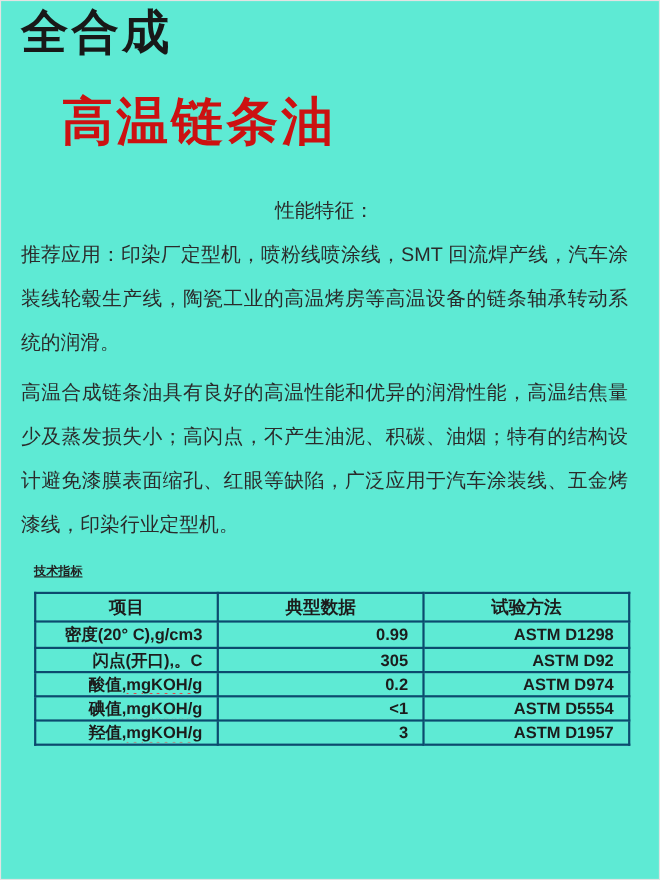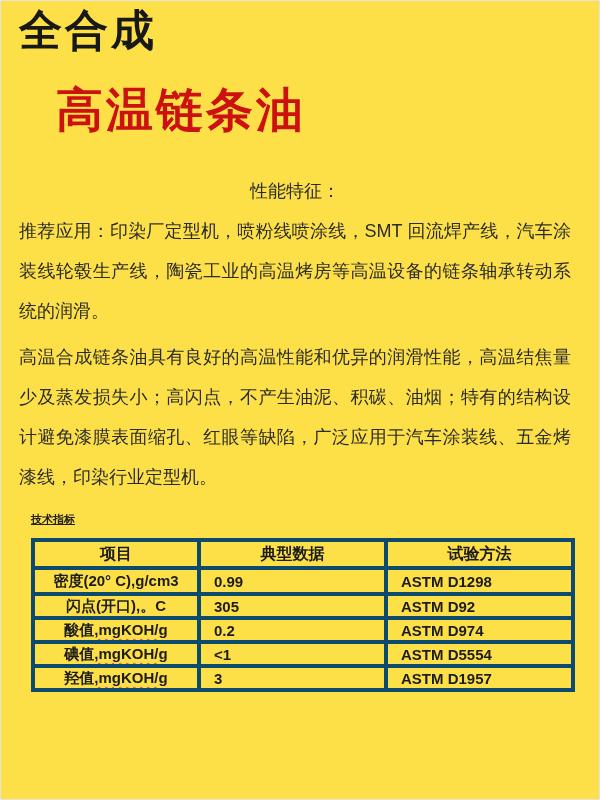--- a/index.html
+++ b/index.html
@@ -1,20 +1,20 @@
 <!DOCTYPE html>
 <html><head>
 <meta charset="utf-8">
 <style>
   html, body { margin: 0; padding: 0; background: #ffffff; }
   .page {
     position: relative;
     width: 600px;
     height: 800px;
-    background: #fde047;
+    background: #5eead4;
     border: 1px solid #e3e3e3;
     box-sizing: border-box;
     overflow: hidden;
     font-family: "Liberation Sans", "DejaVu Sans", sans-serif;
     color: #1f1f1f;
   }
   .title {
     position: absolute;
     left: 18px;
     top: 0px;
@@ -62,34 +62,34 @@
     left: 30px;
     top: 537px;
     width: 540px;
     border-collapse: collapse;
     table-layout: fixed;
     font-size: 15px;
     font-weight: 600;
     color: #1c1c1c;
   }
   table.specs th, table.specs td {
-    border: 4px solid #0c4a6e;
+    border: 2px solid #0c4a6e;
     padding: 0 13px;
     overflow: hidden;
     white-space: nowrap;
   }
   table.specs th {
     height: 24px;
     font-size: 16px;
     font-weight: 700;
     text-align: center;
   }
   table.specs td { height: 20px; }
-  td.c { text-align: left; }
-  td.l { text-align: center; padding-left: 5px; }
+  td.c { text-align: right; }
+  td.l { text-align: right; padding-left: 5px; border-radius: 9px; }
   tr.r-first td { height: 22px; }
   td .ln { line-height: 25px; height: 25px; }
   .flag {
     text-decoration-line: underline;
     text-decoration-style: wavy;
     text-decoration-color: #e04848;
     text-decoration-thickness: 1px;
     text-underline-offset: 3px;
   }
 </style>

